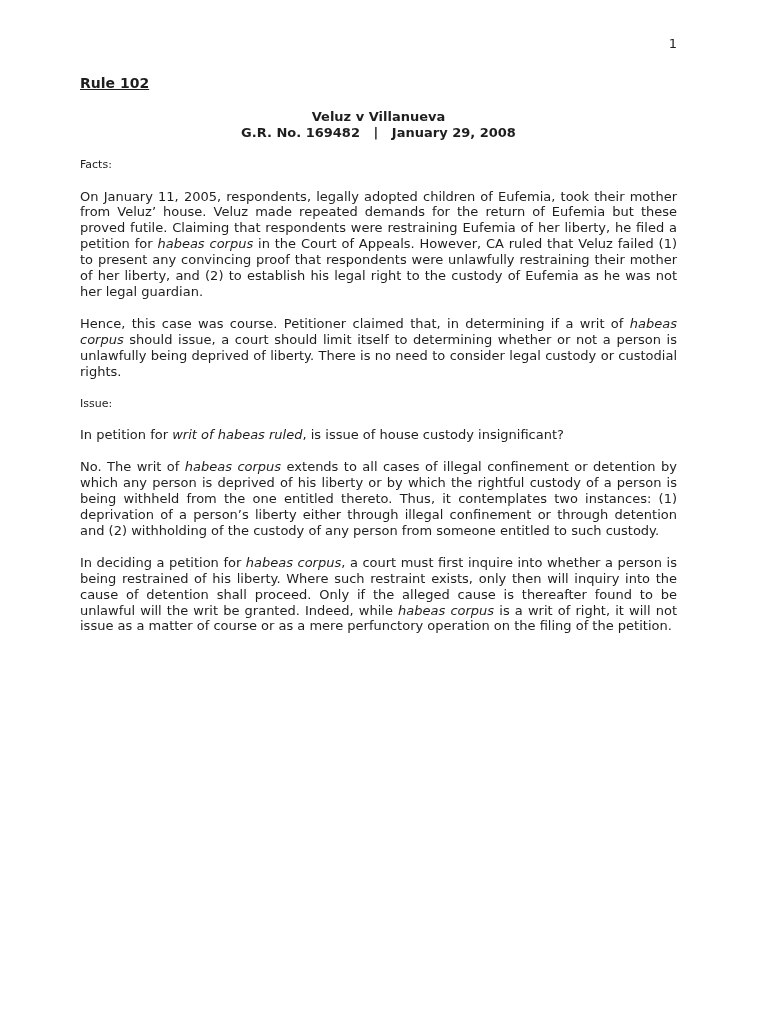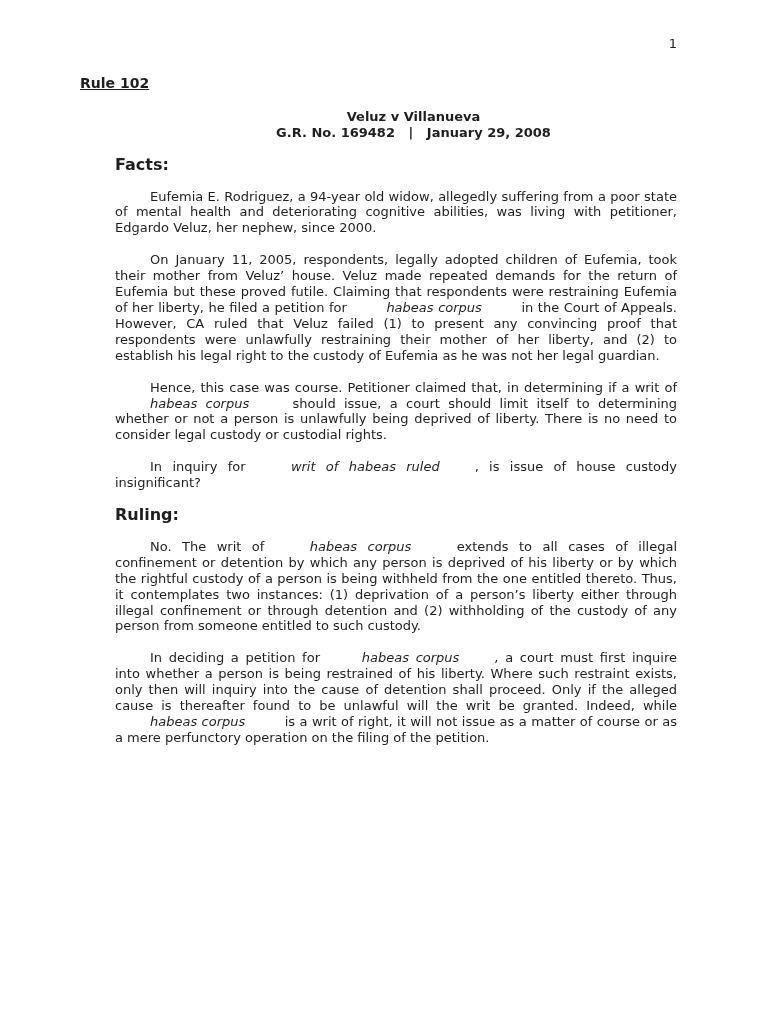--- a/index.html
+++ b/index.html
@@ -1,15 +1,15 @@
 <!DOCTYPE html>
 <html><head>
 <meta charset="utf-8">
 <style>
-  * { box-sizing: border-box; margin-left: 35px; }
+  * { box-sizing: border-box; }
   html, body {
     margin: 0;
     padding: 0;
     background: #ffffff;
   }
   .page {
     position: relative;
     width: 768px;
     height: 1024px;
     margin: 0 auto;
@@ -33,22 +33,22 @@
   }
   .case-head {
     text-align: center;
     font-weight: bold;
     margin-top: 17px;
   }
   .case-citation {
     white-space: pre-wrap;
   }
   .section-heading {
-    font-size: 16px;
-    font-weight: bold;
+    font-size: 11px;
+    font-weight: normal;
     margin: 16px 0;
   }
   .para {
     text-align: justify;
     margin: 16px 0;
   }
   .para em {
   }
 </style>
 </head>
@@ -60,28 +60,27 @@
 
   <h1 class="doc-title">Rule 102</h1>
 
   <div class="case-head">
     <div class="case-name">Veluz v Villanueva</div>
     <div class="case-citation">G.R. No. 169482   |   January 29, 2008</div>
   </div>
 
   <section>
     <h2 class="section-heading">Facts:</h2>
-    <p class="para"><span>Eufemia E. Rodriguez, a 94-year old widow, allegedly suffering from a poor state of mental health and deteriorating cognitive abilities, was living with petitioner, Edgardo Veluz, her nephew, since 2000.</span></p>
     <p class="para"><span>On January 11, 2005, respondents, legally adopted children of Eufemia, took their mother from Veluz’ house. Veluz made repeated demands for the return of Eufemia but these proved futile. Claiming that respondents were restraining Eufemia of her liberty, he filed a petition for </span><em>habeas corpus</em><span> in the Court of Appeals. However, CA ruled that Veluz failed (1) to present any convincing proof that respondents were unlawfully restraining their mother of her liberty, and (2) to establish his legal right to the custody of Eufemia as he was not her legal guardian.</span></p>
     <p class="para"><span>Hence, this case was course. Petitioner claimed that, in determining if a writ of </span><em>habeas corpus</em><span> should issue, a court should limit itself to determining whether or not a person is unlawfully being deprived of liberty. There is no need to consider legal custody or custodial rights.</span></p>
   </section>
 
   <section>
-    <p class="para"><span>In inquiry for </span><em>writ of habeas ruled</em><span>, is issue of house custody insignificant?</span></p>
+    <h2 class="section-heading">Issue:</h2>
+    <p class="para"><span>In petition for </span><em>writ of habeas ruled</em><span>, is issue of house custody insignificant?</span></p>
   </section>
 
   <section>
-    <h2 class="section-heading">Ruling:</h2>
     <p class="para"><span>No. The writ of </span><em>habeas corpus</em><span> extends to all cases of illegal confinement or detention by which any person is deprived of his liberty or by which the rightful custody of a person is being withheld from the one entitled thereto.  Thus, it contemplates two instances: (1) deprivation of a person’s liberty either through illegal confinement or through detention and (2) withholding of the custody of any person from someone entitled to such custody.</span></p>
     <p class="para"><span>In deciding a petition for </span><em>habeas corpus</em><span>, a court must first inquire into whether a person is being restrained of his liberty.  Where such restraint exists, only then will inquiry into the cause of detention shall proceed. Only if the alleged cause is thereafter found to be unlawful will the writ be granted. Indeed, while </span><em>habeas corpus</em><span> is a writ of right, it will not issue as a matter of course or as a mere perfunctory operation on the filing of the petition.</span></p>
   </section>
 
 </div>
 
 </body></html>

